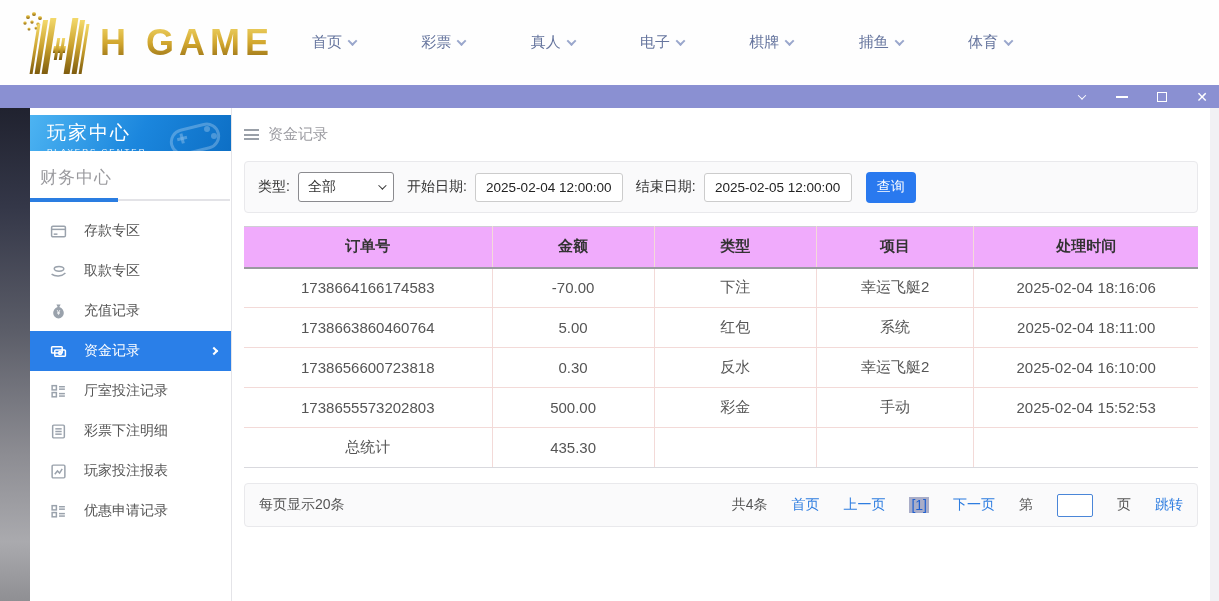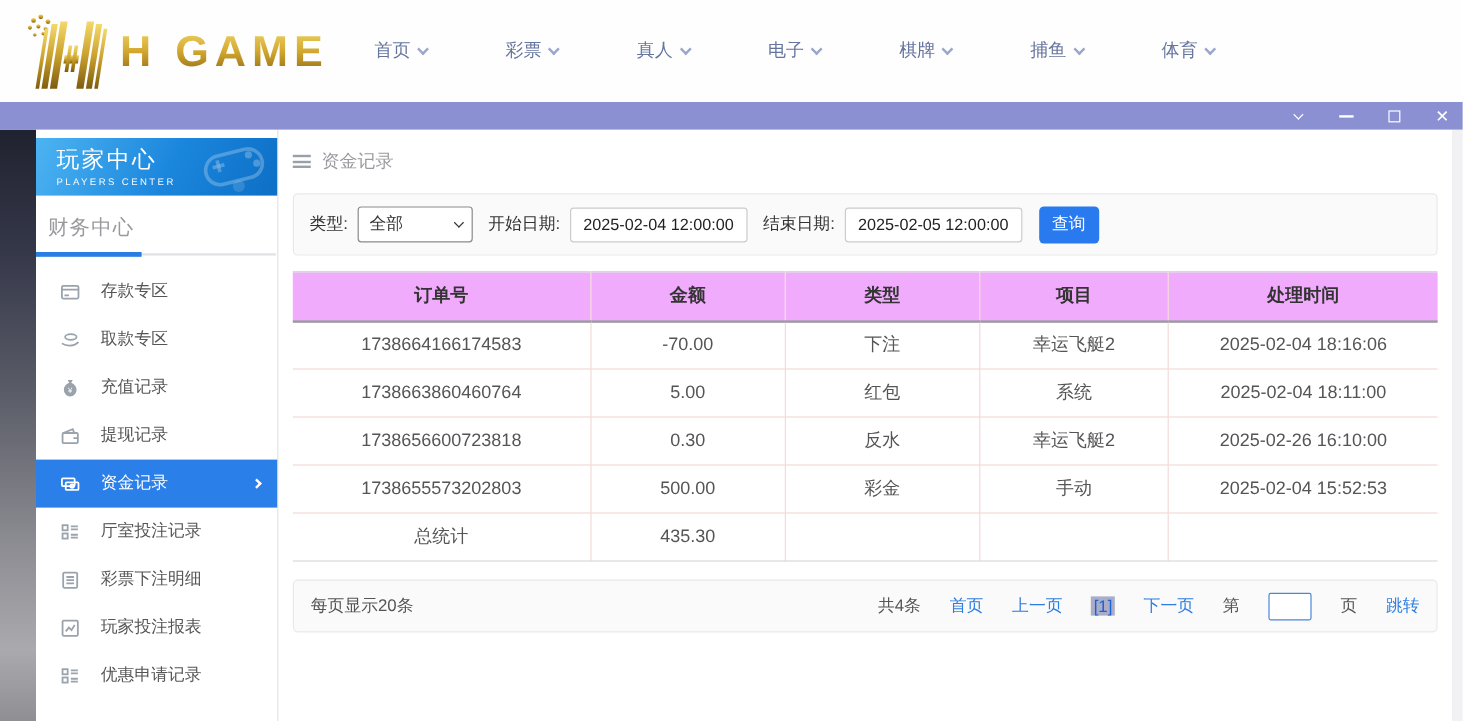--- a/index.html
+++ b/index.html
@@ -28,21 +28,21 @@
   
   .left-strip { position:absolute; top:108px; left:0; width:30px; height:493px;
     background:linear-gradient(180deg,#20222f 0%,#343748 20%,#5b5d68 45%,#8c8c92 70%,#aaaaae 88%,#8f8f93 100%); }
   .right-strip { position:absolute; top:108px; right:0; width:9px; height:493px; background:#f1f1f4; }
 
   
   .window { position:absolute; top:108px; left:30px; width:1180px; height:493px; background:#fff; display:flex; }
 
   
   .sidebar { width:202px; min-width:202px; border-right:1px solid #e4e4e8; padding-top:7px; }
-  .sb-header { height:48px; background:linear-gradient(115deg,#4db4f2 0%,#1b86dd 55%,#0d6fc5 100%); color:#fff; padding:5px 0 0 17px; position:relative; overflow:hidden; }
+  .sb-header { height:36px; background:linear-gradient(115deg,#4db4f2 0%,#1b86dd 55%,#0d6fc5 100%); color:#fff; padding:5px 0 0 17px; position:relative; overflow:hidden; }
   .sb-title { font-size:19px; letter-spacing:2px; }
   .sb-subtitle { font-size:8px; letter-spacing:2px; margin-top:1px; color:rgba(255,255,255,.95); }
   .sb-deco { position:absolute; right:4px; top:2px; opacity:.45; }
   .sb-section { padding:15px 0 0 10px; }
   .sb-section-title { font-size:17px; color:#9a9a9e; letter-spacing:1px; }
   .sb-underline { margin-top:10px; height:2px; background:#e3e3e7; position:relative; width:190px; }
   .sb-underline::before { content:""; position:absolute; left:-10px; top:-1px; width:88px; height:4px; background:#2a7de1; }
   .sb-menu { margin-top:10px; }
   .sb-item { height:40px; display:flex; align-items:center; padding:0 14px 0 20px; font-size:14px; color:#555; cursor:pointer; }
   .sb-item .sb-icon { width:17px; height:17px; margin-right:17px; color:#9aa2ac; display:flex; align-items:center; }
@@ -211,30 +211,20 @@
         </div>
         <div class="sb-item">
           <span class="sb-icon">
             <svg width="17" height="17" viewBox="0 0 16 16">
               <path d="M6 1.5h4l-1.2 2.3c2.8 1 4.2 3.2 4.2 5.7a5 5 0 0 1-10 0c0-2.5 1.4-4.7 4.2-5.7z" fill="currentColor"></path>
               <text x="8" y="11.5" font-size="6" text-anchor="middle" fill="#fff">¥</text>
             </svg>
           </span>
           <span>充值记录</span>
         </div>
-        <div class="sb-item">
-          <span class="sb-icon">
-            <svg width="17" height="17" viewBox="0 0 16 16" fill="none" stroke="currentColor" stroke-width="1.4">
-              <path d="M2.5 5.5 10 2.5l1.2 3"></path>
-              <rect x="2" y="5.5" width="12" height="8" rx="1"></rect>
-              <line x1="10.5" y1="9.5" x2="13.5" y2="9.5"></line>
-            </svg>
-          </span>
-          <span>提现记录</span>
-        </div>
         <div class="sb-item selected">
           <span class="sb-icon">
             <svg width="17" height="17" viewBox="0 0 16 16" fill="none" stroke="currentColor" stroke-width="1.4">
               <rect x="1.5" y="3.5" width="10" height="6" rx="0.8"></rect>
               <rect x="4.5" y="6.5" width="10" height="6" rx="0.8" fill="#fff0"></rect>
               <circle cx="9.5" cy="9.5" r="1.4"></circle>
             </svg>
           </span>
           <span>资金记录</span>
           <span class="sb-arrow"></span>
@@ -338,21 +328,21 @@
             <td>5.00</td>
             <td>红包</td>
             <td>系统</td>
             <td>2025-02-04 18:11:00</td>
           </tr>
           <tr>
             <td>1738656600723818</td>
             <td>0.30</td>
             <td>反水</td>
             <td>幸运飞艇2</td>
-            <td>2025-02-26 16:10:00</td>
+            <td>2025-02-04 16:10:00</td>
           </tr>
           <tr>
             <td>1738655573202803</td>
             <td>500.00</td>
             <td>彩金</td>
             <td>手动</td>
             <td>2025-02-04 15:52:53</td>
           </tr>
           <tr>
             <td>总统计</td>

